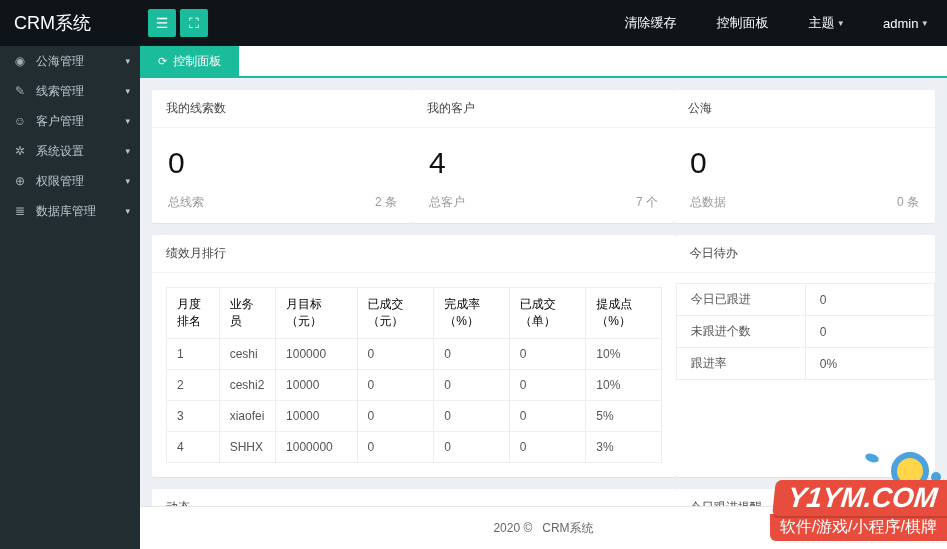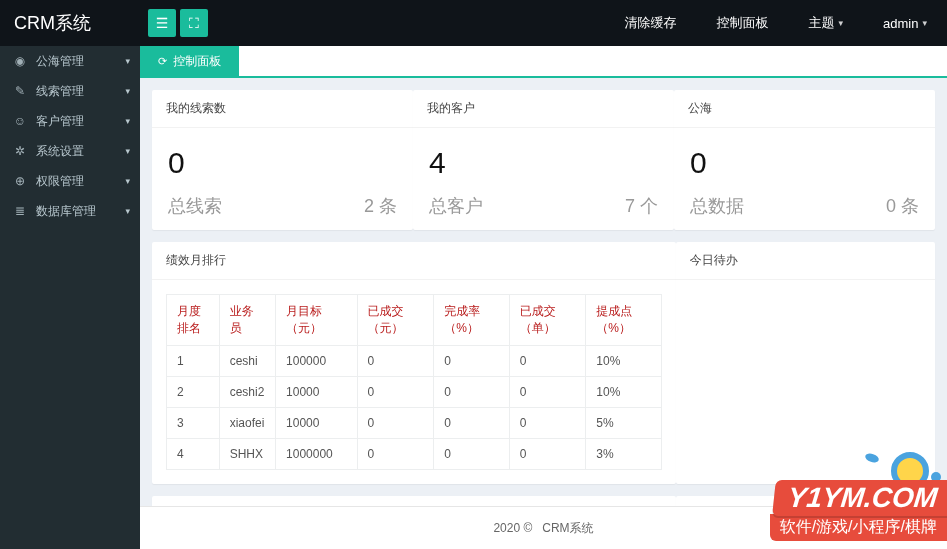--- a/index.html
+++ b/index.html
@@ -23,28 +23,28 @@
 .tab { background: #1abc9c; color: #fff; padding: 0 18px; display: flex; align-items: center; gap: 6px; font-size: 12px; cursor: pointer; }
 .tab-ico { font-size: 11px; }
 
 .workspace { flex: 1; overflow-y: auto; overflow-x: hidden; padding: 12px 12px 0 12px; background: #ecf0f5; }
 .row { display: flex; margin-bottom: 12px; border-radius: 15px; }
 .panel { background: #fff; border-radius: 2px; box-shadow: 0 1px 1px rgba(0,0,0,.05); }
 .panel-head { padding: 10px 14px; font-size: 12px; color: #444; border-bottom: 1px solid #f2f2f2; }
 .stat { flex: 1; }
 .stat-body { padding: 10px 16px 12px; }
 .big-num { font-size: 30px; color: #111; padding: 8px 0 10px; }
-.stat-foot { display: flex; justify-content: space-between; font-size: 18px; color: #999; padding-top: 4px; }
+.stat-foot { display: flex; justify-content: space-between; font-size: 12px; color: #999; padding-top: 4px; }
 
 .panel-wide { flex: 2.02; }
 .panel-side { flex: 1; }
 
 table { width: 100%; border-collapse: collapse; font-size: 12px; }
 th, td { border: 1px solid #eceeef; padding: 8px 10px; text-align: left; color: #555; }
-th { font-weight: 400; color: #b91c1c; }
+th { font-weight: 400; color: #000000; }
 .inner-pad { padding: 14px; }
 
 .kv-table td { padding: 7px 14px; }
 
 .footer { height: 43px; background: #fff; border-top: 1px solid #e6e6e6; display: flex; align-items: center; justify-content: center; font-size: 12px; color: #666; flex-shrink: 0;}
 
 .watermark { position: absolute; right: 0; bottom: 8px; pointer-events: none; }
 .wm-line1 { font-size: 28px; font-weight: 900; font-style: italic; color: #fff; background: #e74c3c; padding: 2px 14px; border-radius: 6px 0 0 6px; transform: skewX(-6deg); position: relative; right: -4px; box-shadow: 0 2px 0 rgba(0,0,0,.15);} 
 .wm-line2 { font-size: 16px; color: #fff; background: #e74c3c; padding: 3px 10px; border-radius: 0 0 0 6px; text-align: center; margin-top: -2px;}
 .wm-dot { position: absolute; right: 18px; top: -28px; width: 38px; height: 38px; border-radius: 50%; background: #ffd54a; border: 6px solid #4aa3df; }
@@ -211,20 +211,38 @@
                     <td>0</td>
                     <td>0</td>
                     <td>3%</td>
                   </tr>
                 </tbody>
             </table>
           </div>
         </div>
         <div class="panel panel-side">
           <div class="panel-head">今日待办</div>
+          <div class="inner-pad" style="padding:10px 0 14px;">
+            <table class="kv-table">
+              <tbody id="todo-body">
+                  <tr>
+                    <td style="width:50%;">今日已跟进</td>
+                    <td>0</td>
+                  </tr>
+                  <tr>
+                    <td style="width:50%;">未跟进个数</td>
+                    <td>0</td>
+                  </tr>
+                  <tr>
+                    <td style="width:50%;">跟进率</td>
+                    <td>0%</td>
+                  </tr>
+                </tbody>
+            </table>
+          </div>
         </div>
       </div>
 
       <div class="row" style="margin-bottom:0;">
         <div class="panel panel-wide">
           <div class="panel-head">动态</div>
 
         </div>
         <div class="panel panel-side">
           <div class="panel-head">今日跟进提醒</div>

